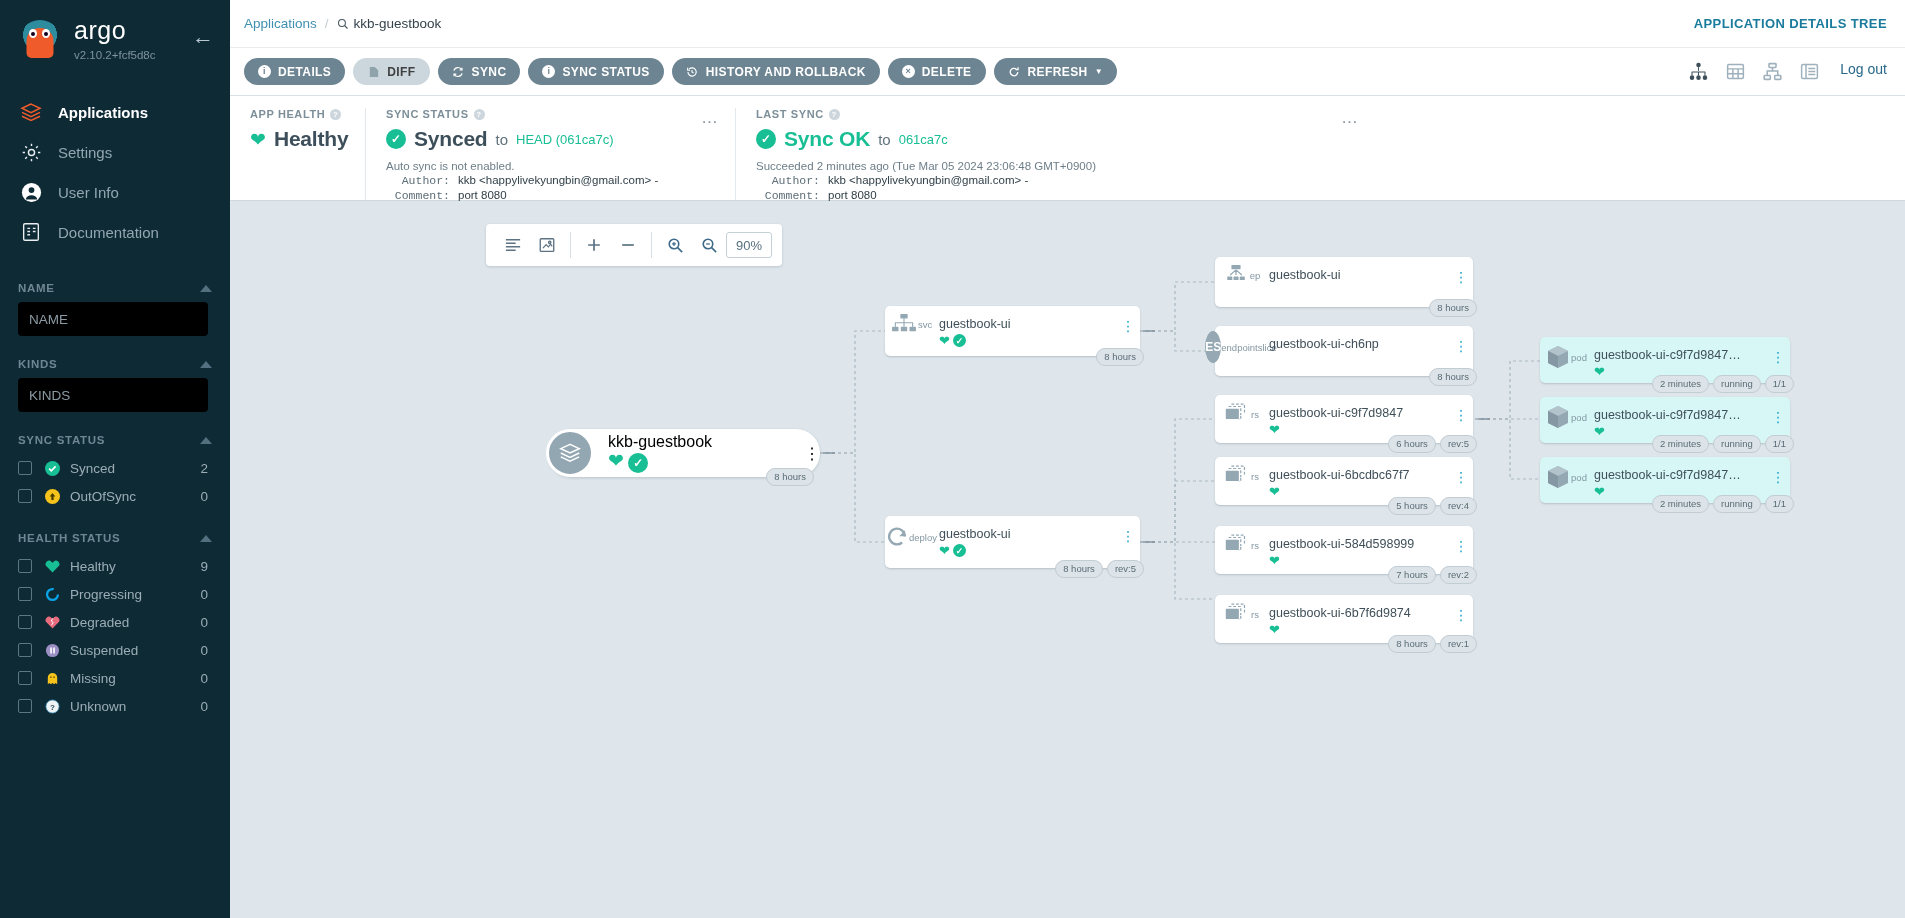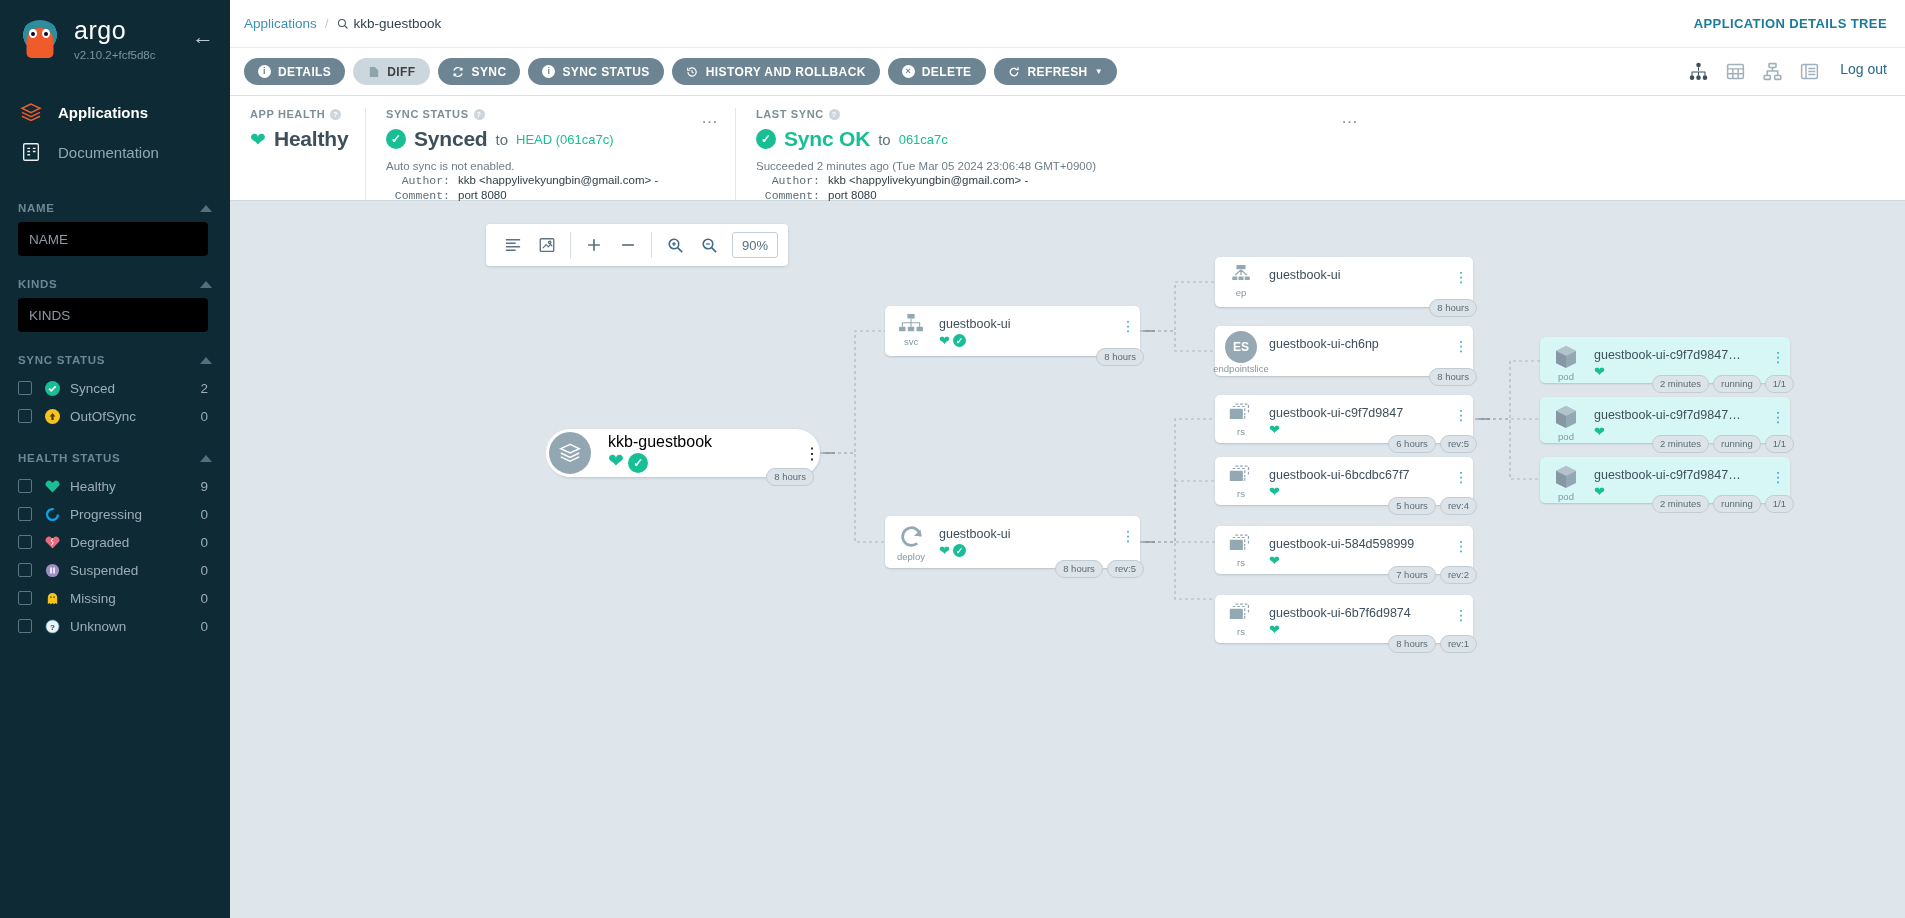--- a/index.html
+++ b/index.html
@@ -161,34 +161,34 @@
     height: 42px; display: flex; align-items: center; padding: 0 10px; gap: 0px; z-index: 5;
   }
   .gt-btn {
     width: 34px; height: 30px; display: flex; align-items: center; justify-content: center;
     cursor: pointer; color: #5d7383;
   }
   .gt-sep { width: 1px; height: 26px; background: #d7dfe4; margin: 0 6px; }
   .gt-zoom {
     border: 1px solid #c4d0d8; border-radius: 3px; height: 26px; min-width: 46px;
     display: flex; align-items: center; justify-content: center;
-    color: #56707f; font-size: 13px; margin-left: 6px; background: #fff; cursor: pointer;
+    color: #56707f; font-size: 13px; background: #fff; cursor: pointer;
   }
 
   .canvas { position: absolute; inset: 0; }
   svg.edges { position: absolute; inset: 0; width: 100%; height: 100%; pointer-events: none; }
 
   .node {
     position: absolute; background: #fff; border-radius: 5px;
     box-shadow: 0 1px 2px rgba(40,60,75,.22);
     display: flex; align-items: flex-start; cursor: pointer;
   }
   .node.pod { background: #d7f7f7; }
   .node .n-ico {
-    width: 52px; min-width: 52px; display: flex; flex-direction: column;
+    width: 52px; min-width: 52px; display: flex; 
     align-items: center; justify-content: center; padding-top: 7px; color: #8ba0ac;
   }
   .node .n-kind { font-size: 9.5px; color: #8497a2; margin-top: 2px; line-height: 1; }
   .node .n-body { flex: 1 1 auto; padding: 11px 0 0 2px; min-width: 0; }
   .node .n-name {
     font-size: 12.5px; color: #3f4f59; white-space: nowrap; overflow: hidden;
     text-overflow: ellipsis; max-width: 150px;
   }
   .node .n-status { display: flex; align-items: center; gap: 3px; margin-top: 3px; }
   .node .n-status .heart { font-size: 13px; }
@@ -241,20 +241,39 @@
     <nav class="nav">
       <div class="nav-item active">
         <span class="nav-ico">
           <svg width="24" height="24" viewBox="0 0 24 24" fill="none" stroke="#ef5b2b" stroke-width="1.5">
             <path d="M12 4 3 8.3 12 12.6 21 8.3z"></path>
               <path d="M3 12.4 12 16.7 21 12.4"></path>
               <path d="M3 16.2 12 20.5 21 16.2"></path>
           </svg>
         </span>
         <span>Applications</span>
+      </div>
+      <div class="nav-item">
+        <span class="nav-ico">
+          <svg width="23" height="23" viewBox="0 0 24 24" fill="none" stroke="#e9eef1" stroke-width="1.5">
+            <circle cx="12" cy="12" r="3.2"></circle>
+            <path d="M12 2.8v2.4M12 18.8v2.4M21.2 12h-2.4M5.2 12H2.8M18.5 5.5l-1.7 1.7M7.2 16.8l-1.7 1.7M18.5 18.5l-1.7-1.7M7.2 7.2 5.5 5.5"></path>
+          </svg>
+        </span>
+        <span>Settings</span>
+      </div>
+      <div class="nav-item">
+        <span class="nav-ico">
+          <svg width="23" height="23" viewBox="0 0 24 24">
+              <circle cx="12" cy="12" r="10" fill="#fff"></circle>
+              <circle cx="12" cy="9.4" r="3" fill="#0d2a35"></circle>
+              <path d="M5.8 19.2a6.6 6.6 0 0 1 12.4 0z" fill="#0d2a35"></path>
+            </svg>
+        </span>
+        <span>User Info</span>
       </div>
       <div class="nav-item">
         <span class="nav-ico">
           <svg width="22" height="22" viewBox="0 0 24 24" fill="none" stroke="#e9eef1" stroke-width="1.5">
             <rect x="4" y="3" width="16" height="18" rx="1.4"></rect>
             <path d="M8 8h3M8 11.5h3M8 15h3M14 8h3M14 11.5h3"></path>
           </svg>
         </span>
         <span>Documentation</span>
       </div>

